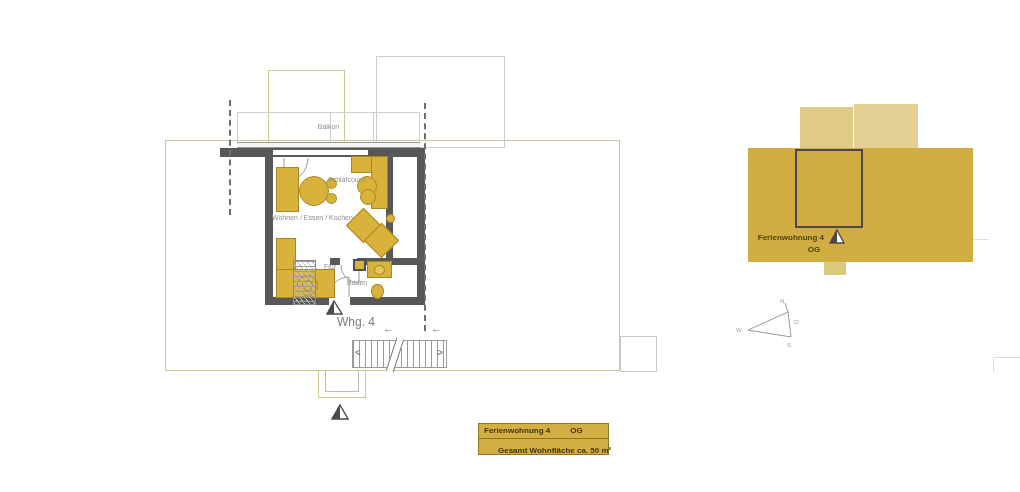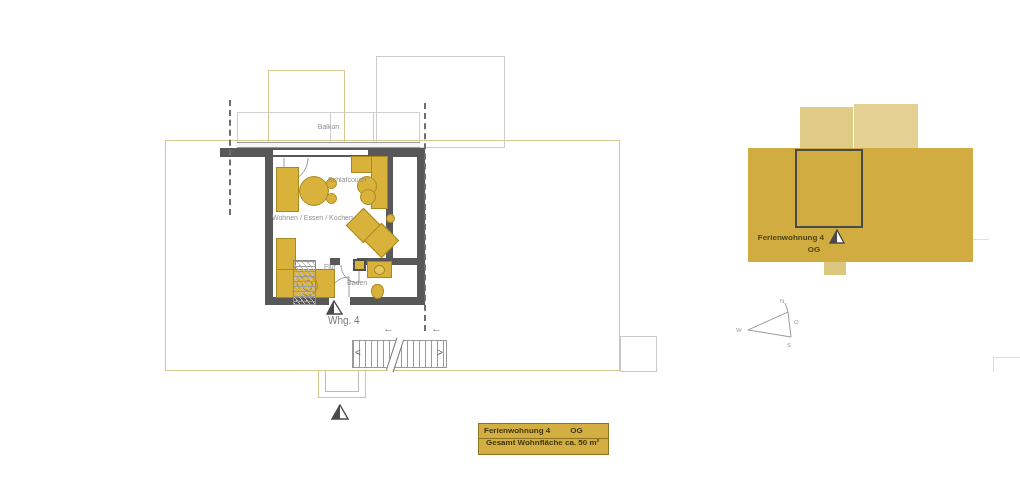--- a/index.html
+++ b/index.html
@@ -97,21 +97,21 @@
 
   <div class="lbl" style="left:328px;top:176px;">Schlafcouch</div>
   <div class="lbl" style="left:272px;top:214px;">Wohnen / Essen / Kochen</div>
   <div class="lbl" style="left:324px;top:263px;">Flur</div>
   <div class="lbl" style="left:347px;top:279px;">Baden</div>
 
   <svg class="abs" style="left:326px;top:300px;" width="17" height="15" viewBox="0 0 17 15">
     <polygon points="8,1 16,14 1,14" fill="#fff" stroke="#4a4a4a" stroke-width="1.4"></polygon>
     <polygon points="8,1 8,14 1,14" fill="#4a4a4a"></polygon>
   </svg>
-  <div class="lbl" style="left:328px;top:316px;font-size:10px;color:#7d7d7d;">Whg. 4</div>
+  <div class="lbl" style="left:337px;top:316px;font-size:12px;color:#7d7d7d;">Whg. 4</div>
 
   <div class="abs" style="left:352px;top:340px;width:95px;height:28px;border:1px solid #9a9a9a;
               background:repeating-linear-gradient(90deg,#9a9a9a 0 1px,transparent 1px 6px);">
     <div class="abs" style="left:38px;top:-3px;width:8px;height:34px;background:#fff;border-left:1px solid #777;border-right:1px solid #777;transform:rotate(18deg);"></div>
     <span class="abs" style="left:2px;top:7px;color:#666;font-size:10px;line-height:1;">&lt;</span>
     <span class="abs" style="left:84px;top:7px;color:#666;font-size:10px;line-height:1;">&gt;</span>
   </div>
   <div class="arrow" style="left:383px;top:323px;">←</div>
   <div class="arrow" style="left:431px;top:323px;">←</div>
 
@@ -140,18 +140,18 @@
     <text x="59" y="29" font-size="6" fill="#999">O</text>
     <text x="52" y="52" font-size="6" fill="#999">S</text>
     <text x="1" y="37" font-size="6" fill="#999">W</text>
   </svg>
 
   <div class="abs" style="left:478px;top:423px;width:131px;height:32px;background:var(--legend-gold);border:1px solid #8f7420;">
     <div class="abs" style="left:0;top:0;width:100%;height:15px;border-bottom:1px solid #8f7420;display:flex;align-items:center;padding:0 5px;box-sizing:border-box;">
       <span class="legend-txt">Ferienwohnung 4</span>
       <span class="legend-txt" style="margin-left:20px;">OG</span>
     </div>
-    <div class="abs" style="left:4px;top:15px;width:100%;height:16px;display:flex;align-items:flex-start;padding:0 3px;box-sizing:border-box;">
+    <div class="abs" style="left:16px;top:15px;width:100%;height:16px;display:flex;align-items:flex-end;padding:0 3px;box-sizing:border-box;">
       <span class="legend-txt">Gesamt Wohnfläche ca. 50 m²</span>
     </div>
   </div>
 
 </div>
 
 </body></html>

